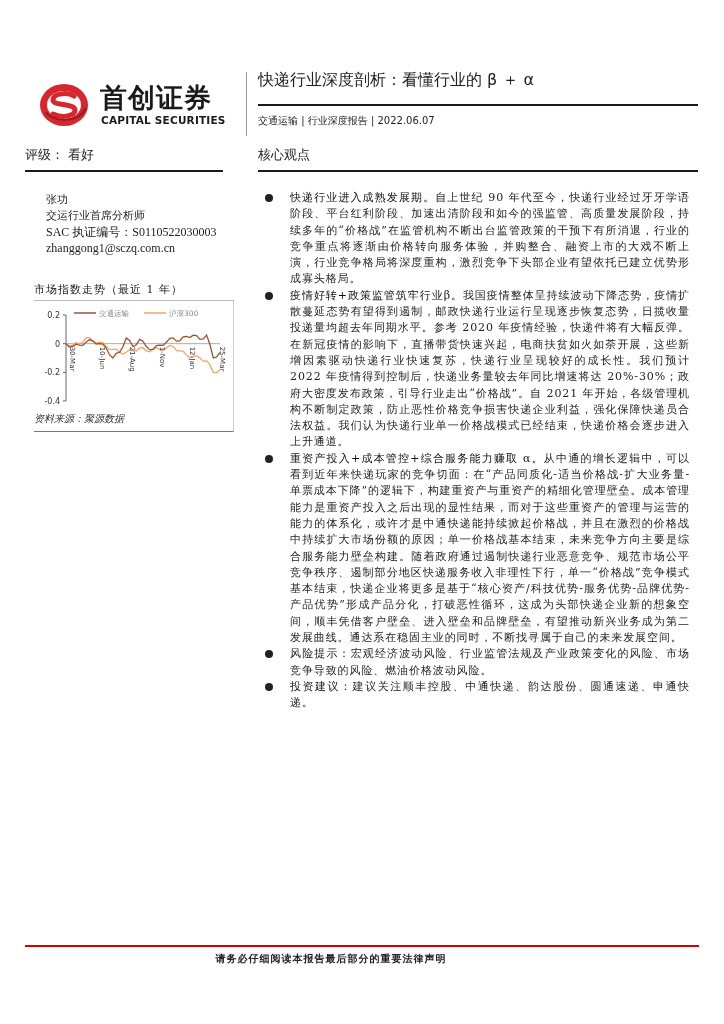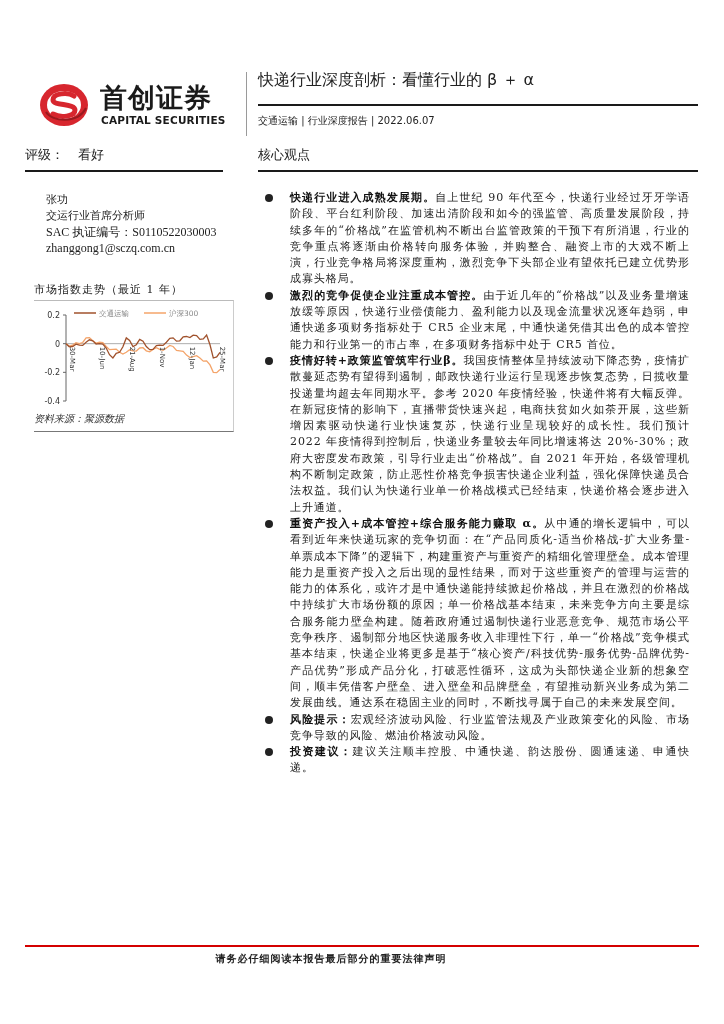--- a/index.html
+++ b/index.html
@@ -11,39 +11,39 @@
   .logo-mark { position: absolute; left: 0; top: 2px; width: 52px; height: 46px; }
   .logo-cn { position: absolute; left: 62px; top: 0px; font-family: "DejaVu Sans", sans-serif; font-weight: bold; font-size: 27px; color: #1a1a1a; letter-spacing: 1px; }
   .logo-en { position: absolute; left: 63px; top: 34px; font-family: "DejaVu Sans", sans-serif; font-weight: bold; font-size: 10.5px; color: #1a1a1a; letter-spacing: 0.2px; }
   .vdivider { position: absolute; left: 246px; top: 72px; width: 1px; height: 64px; background: #9a9a9a; }
 
   .report-title { position: absolute; left: 258px; top: 70px; font-family: "DejaVu Sans", sans-serif; font-size: 16px; color: #222; }
   .title-rule { position: absolute; left: 258px; top: 104px; width: 440px; height: 2px; background: #1a1a1a; }
   .report-meta { position: absolute; left: 258px; top: 114px; font-family: "DejaVu Sans", sans-serif; font-size: 10px; color: #222; }
 
   .rating { position: absolute; left: 25px; top: 146px; font-family: "DejaVu Sans", sans-serif; font-size: 13px; color: #222; }
-  .rating span.value { margin-left: 14px; }
+  .rating span.value { margin-left: 4px; }
   .rating-rule { position: absolute; left: 25px; top: 170px; width: 198px; height: 2px; background: #1a1a1a; }
   .core-title { position: absolute; left: 258px; top: 146px; font-family: "DejaVu Sans", sans-serif; font-size: 13px; color: #222; }
   .core-rule { position: absolute; left: 258px; top: 170px; width: 440px; height: 2px; background: #1a1a1a; }
 
   
   .analyst { position: absolute; left: 34px; top: 192px; font-size: 11px; line-height: 16px; color: #222; }
   .analyst div { white-space: nowrap; margin-left: 12px; }
 
   .chart-title { position: absolute; left: 34px; top: 282px; font-size: 11px; color: #222; letter-spacing: 1px; }
   .chart-box { position: absolute; left: 34px; top: 300px; width: 200px; height: 132px; border-top: 1px solid #bbb; border-bottom: 1.5px solid #777; border-right: 1px solid #ccc; }
   .chart-box svg { position: absolute; left: 0; top: 0; }
   .chart-source { position: absolute; left: 34px; top: 412px; font-size: 10px; font-style: italic; color: #333; }
 
   
   .bullets { position: absolute; left: 262px; top: 190px; width: 428px; }
   .bullet { position: relative; padding-left: 28px; font-size: 11px; line-height: 16.3px; text-align: justify; letter-spacing: 0.9px; color: #222; margin-bottom: 0px; }
   .bullet .dot { position: absolute; left: 3px; top: 4px; width: 8px; height: 8px; border-radius: 50%; background: #222; }
-  .bullet b { font-weight: bold; color: #111; }
+  .bullet b { font-weight: normal; color: #111; }
 
   
   .footer-rule { position: absolute; left: 25px; top: 945px; width: 674px; height: 2px; background: #d40000; }
   .footer-note { position: absolute; left: 0; top: 952px; width: 662px; text-align: center; font-size: 10px; font-weight: bold; color: #222; letter-spacing: 1px; }
 </style>
 </head>
 <body>
 
 <div class="logo">
   <svg class="logo-mark" viewBox="0 0 52 46" width="52" height="46">
@@ -99,21 +99,20 @@
       <line x1="40" y1="12" x2="62" y2="12" stroke="#a0522d" stroke-width="1.5"></line>
       <text x="65" y="15" font-size="7.5" fill="#888" font-family="DejaVu Sans, sans-serif">交通运输</text>
       <line x1="110" y1="12" x2="132" y2="12" stroke="#f4a46a" stroke-width="1.5"></line>
       <text x="135" y="15" font-size="7.5" fill="#888" font-family="DejaVu Sans, sans-serif">沪深300</text>
     </svg>
 </div>
 <div class="chart-source">资料来源：聚源数据</div>
 
 <div class="bullets" id="bullets">
     <div class="bullet"><span class="dot"></span><b>快递行业进入成熟发展期。</b><span>自上世纪 90 年代至今，快递行业经过牙牙学语阶段、平台红利阶段、加速出清阶段和如今的强监管、高质量发展阶段，持续多年的“价格战”在监管机构不断出台监管政策的干预下有所消退，行业的竞争重点将逐渐由价格转向服务体验，并购整合、融资上市的大戏不断上演，行业竞争格局将深度重构，激烈竞争下头部企业有望依托已建立优势形成寡头格局。</span></div>
-    <div class="bullet"><span class="dot"></span><b>激烈的竞争促使企业注重成本管控。</b><span>由于近几年的“价格战”以及业务量增速放缓等原因，快递行业偿债能力、盈利能力以及现金流量状况逐年趋弱，申通快递多项财务指标处于 CR5 企业末尾，中通快递凭借其出色的成本管控能力和行业第一的市占率，在多项财务指标中处于 CR5 首位。</span></div>
     <div class="bullet"><span class="dot"></span><b>疫情好转+政策监管筑牢行业β。</b><span>我国疫情整体呈持续波动下降态势，疫情扩散蔓延态势有望得到遏制，邮政快递行业运行呈现逐步恢复态势，日揽收量投递量均超去年同期水平。参考 2020 年疫情经验，快递件将有大幅反弹。在新冠疫情的影响下，直播带货快速兴起，电商扶贫如火如荼开展，这些新增因素驱动快递行业快速复苏，快递行业呈现较好的成长性。我们预计 2022 年疫情得到控制后，快递业务量较去年同比增速将达 20%-30%；政府大密度发布政策，引导行业走出“价格战”。自 2021 年开始，各级管理机构不断制定政策，防止恶性价格竞争损害快递企业利益，强化保障快递员合法权益。我们认为快递行业单一价格战模式已经结束，快递价格会逐步进入上升通道。</span></div>
     <div class="bullet"><span class="dot"></span><b>重资产投入+成本管控+综合服务能力赚取 α。</b><span>从中通的增长逻辑中，可以看到近年来快递玩家的竞争切面：在“产品同质化-适当价格战-扩大业务量-单票成本下降”的逻辑下，构建重资产与重资产的精细化管理壁垒。成本管理能力是重资产投入之后出现的显性结果，而对于这些重资产的管理与运营的能力的体系化，或许才是中通快递能持续掀起价格战，并且在激烈的价格战中持续扩大市场份额的原因；单一价格战基本结束，未来竞争方向主要是综合服务能力壁垒构建。随着政府通过遏制快递行业恶意竞争、规范市场公平竞争秩序、遏制部分地区快递服务收入非理性下行，单一“价格战”竞争模式基本结束，快递企业将更多是基于“核心资产/科技优势-服务优势-品牌优势-产品优势”形成产品分化，打破恶性循环，这成为头部快递企业新的想象空间，顺丰凭借客户壁垒、进入壁垒和品牌壁垒，有望推动新兴业务成为第二发展曲线。通达系在稳固主业的同时，不断找寻属于自己的未来发展空间。</span></div>
     <div class="bullet"><span class="dot"></span><b>风险提示：</b><span>宏观经济波动风险、行业监管法规及产业政策变化的风险、市场竞争导致的风险、燃油价格波动风险。</span></div>
     <div class="bullet"><span class="dot"></span><b>投资建议：</b><span>建议关注顺丰控股、中通快递、韵达股份、圆通速递、申通快递。</span></div>
   </div>
 
 <div class="footer-rule"></div>
 <div class="footer-note">请务必仔细阅读本报告最后部分的重要法律声明</div>
 
 </body></html>

